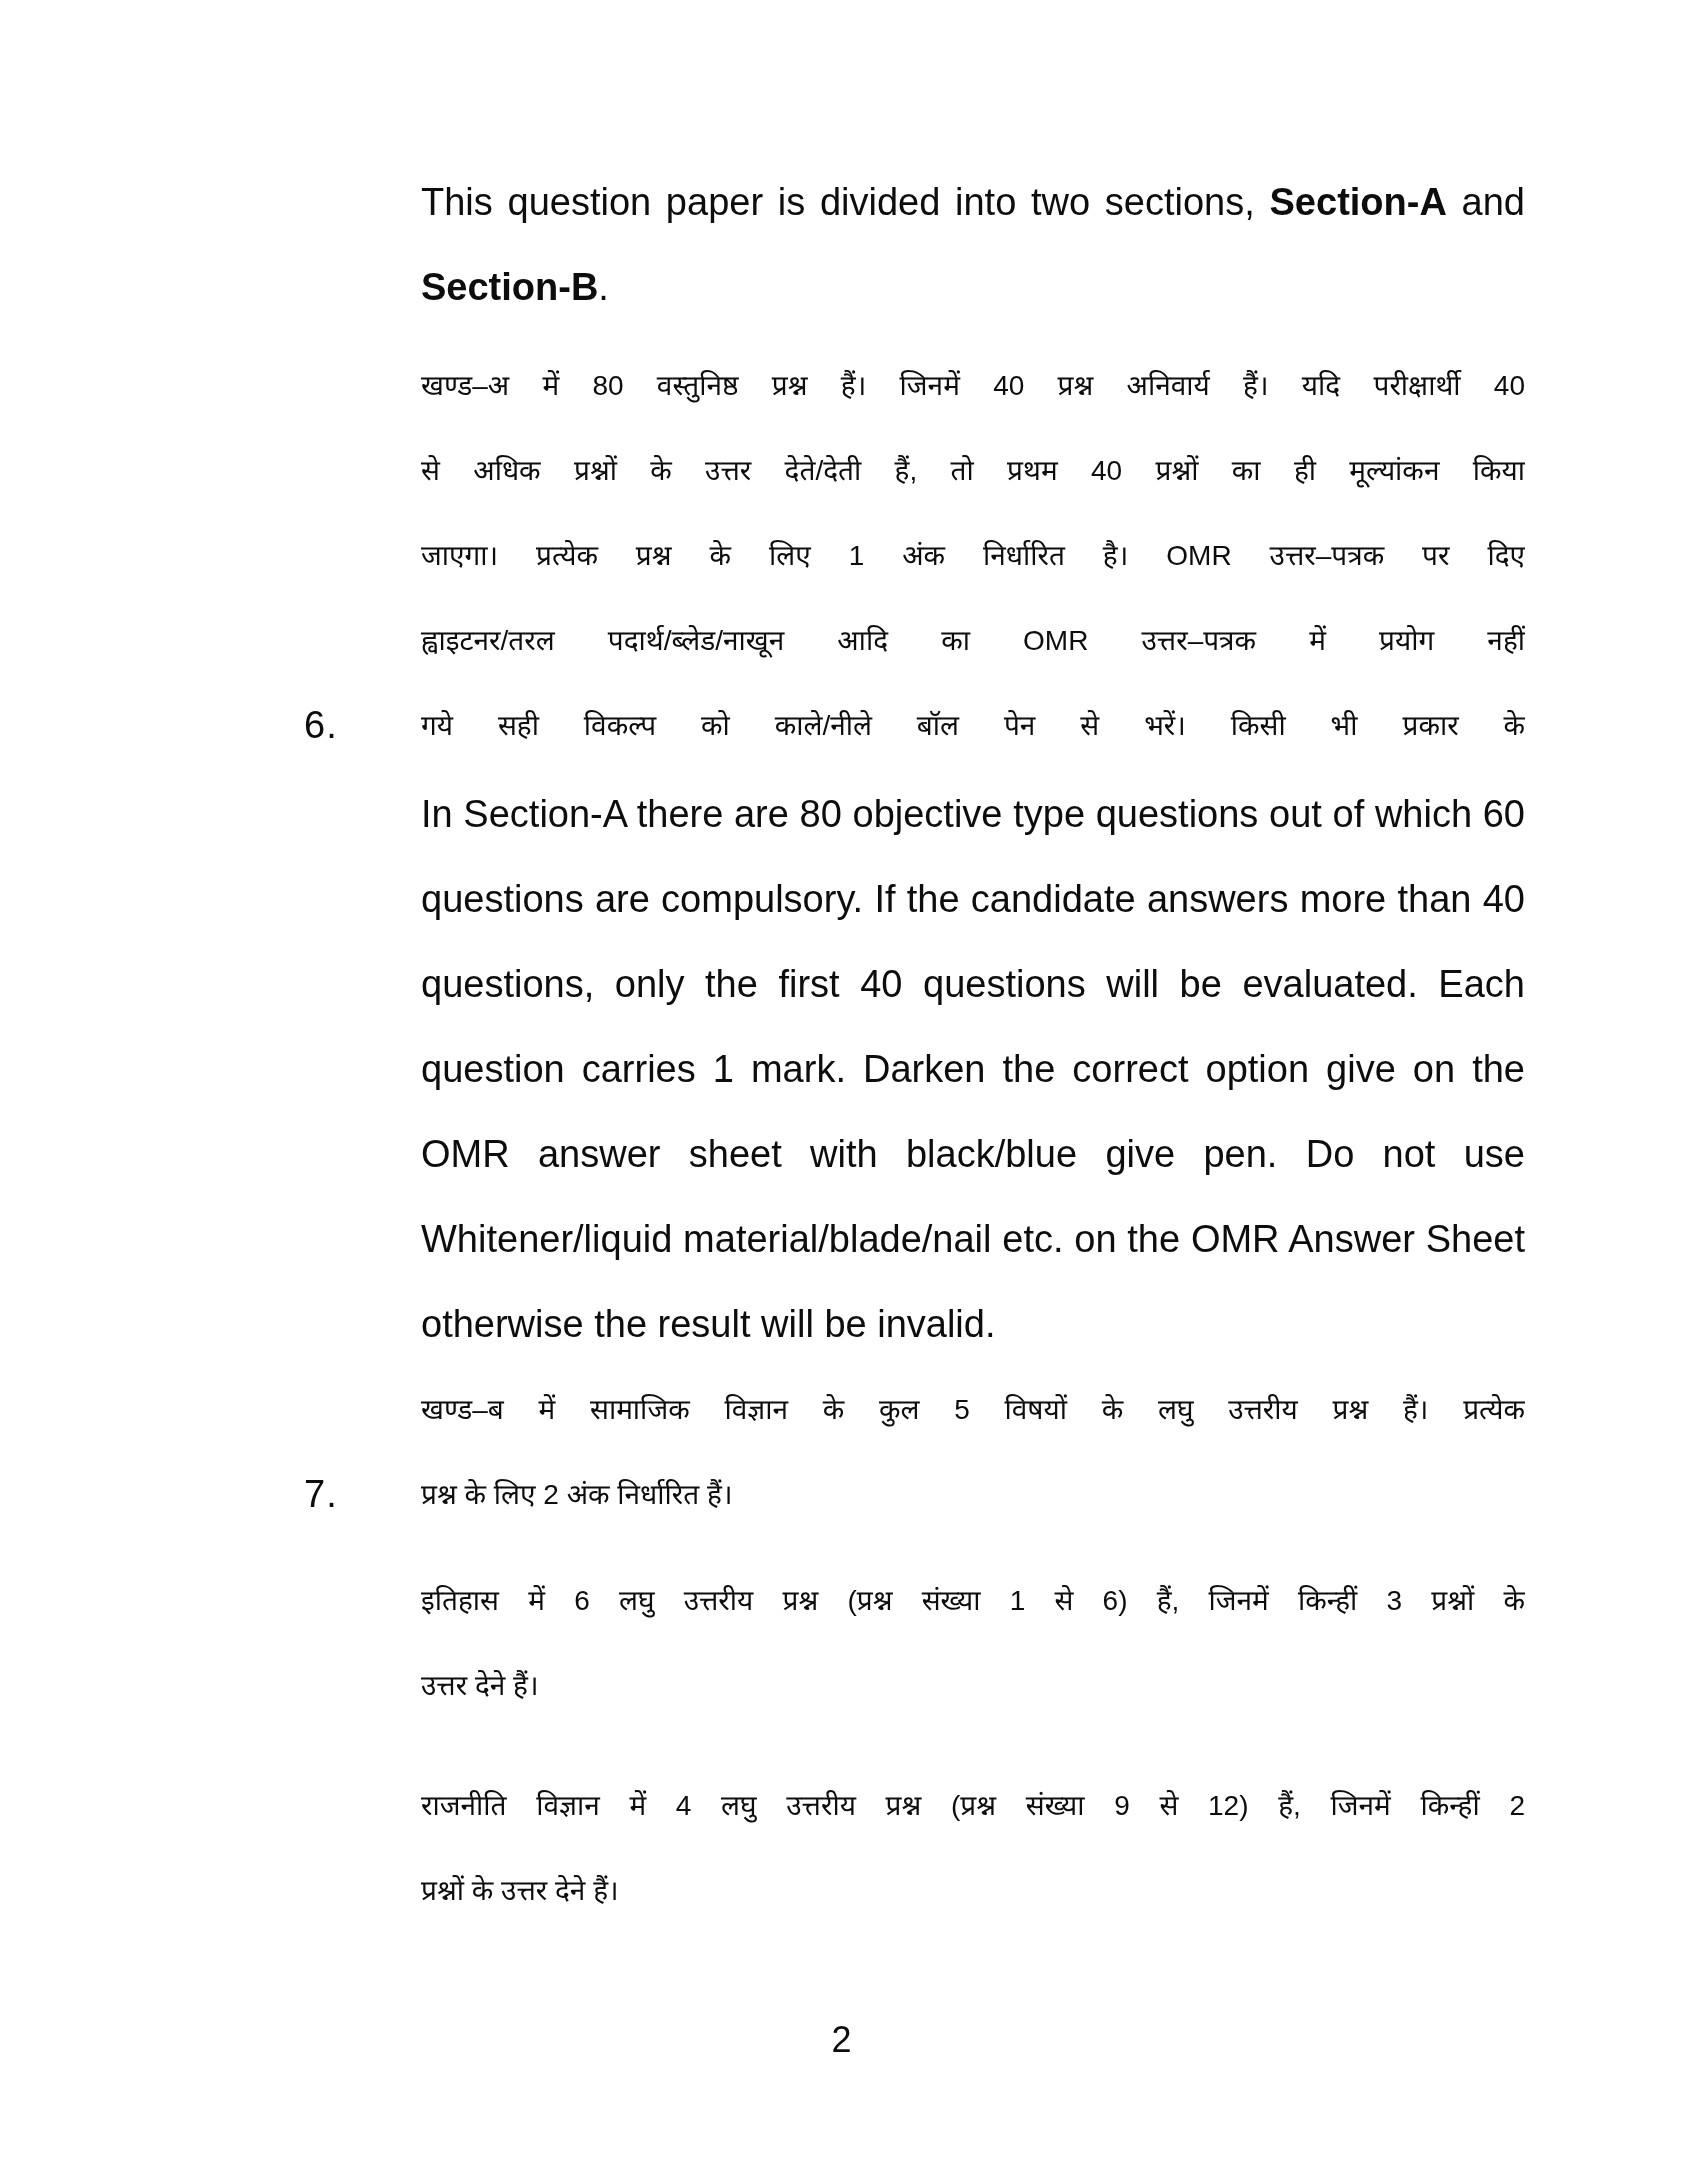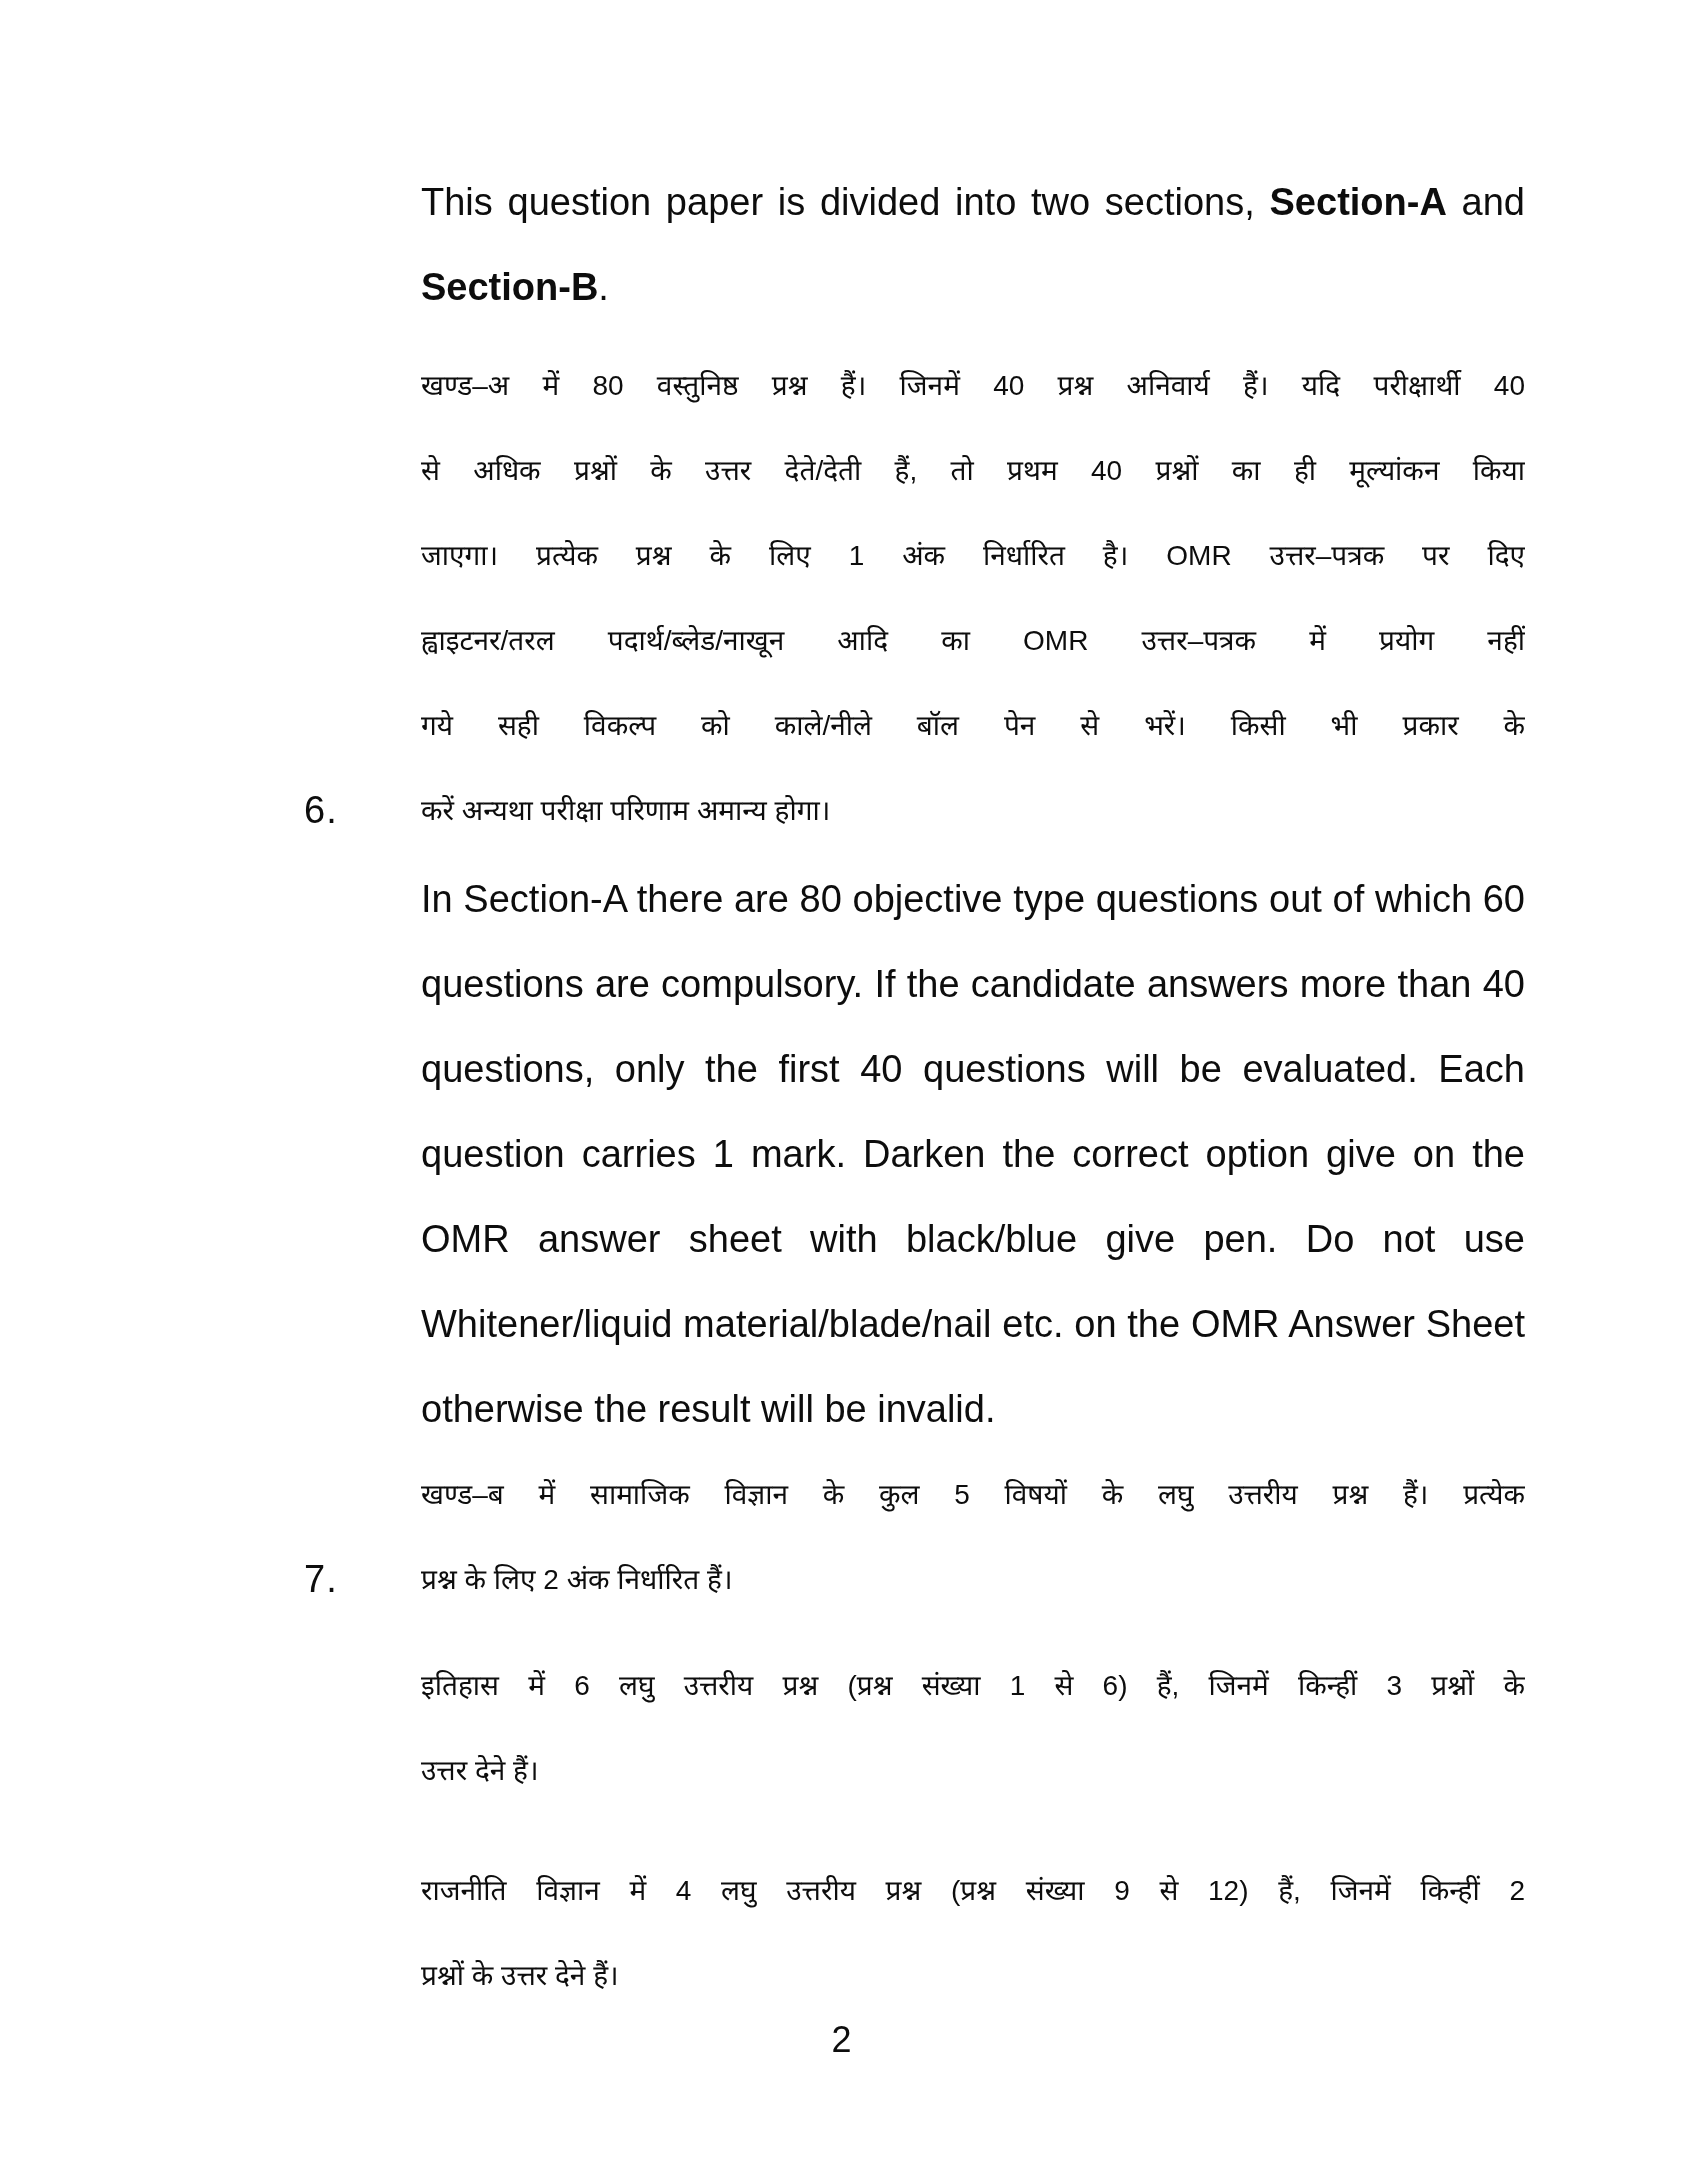--- a/index.html
+++ b/index.html
@@ -84,21 +84,20 @@
     </div>
 
     <div class="block gap-sm">
       <div class="num-col">6.</div>
       <div class="text-col">
         <div class="line hi">खण्ड–अ में 80 वस्तुनिष्ठ प्रश्न हैं। जिनमें 40 प्रश्न अनिवार्य हैं। यदि परीक्षार्थी 40</div>
         <div class="line hi">से अधिक प्रश्नों के उत्तर देते/देती हैं, तो प्रथम 40 प्रश्नों का ही मूल्यांकन किया</div>
         <div class="line hi">जाएगा। प्रत्येक प्रश्न के लिए 1 अंक निर्धारित है। OMR उत्तर–पत्रक पर दिए</div>
         <div class="line hi">ह्वाइटनर/तरल पदार्थ/ब्लेड/नाखून आदि का OMR उत्तर–पत्रक में प्रयोग नहीं</div>
         <div class="line hi">गये सही विकल्प को काले/नीले बॉल पेन से भरें। किसी भी प्रकार के</div>
-        <div class="line hi last">करें अन्यथा परीक्षा परिणाम अमान्य होगा।</div>
       </div>
     </div>
 
     <div class="block gap-xs">
       <div class="num-col"></div>
       <div class="text-col">
         <div class="line">In Section-A there are 80 objective type questions out of which 60</div>
         <div class="line">questions are compulsory. If the candidate answers more than 40</div>
         <div class="line">questions, only the first 40 questions will be evaluated. Each</div>
         <div class="line">question carries 1 mark. Darken the correct option give on the</div>

